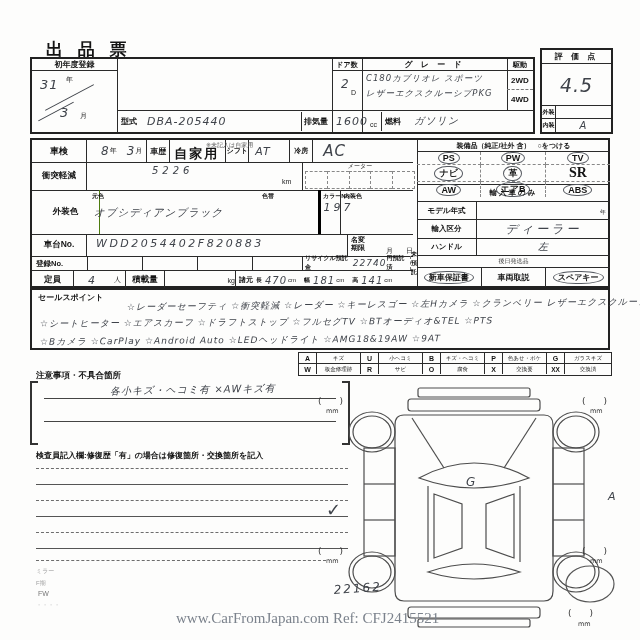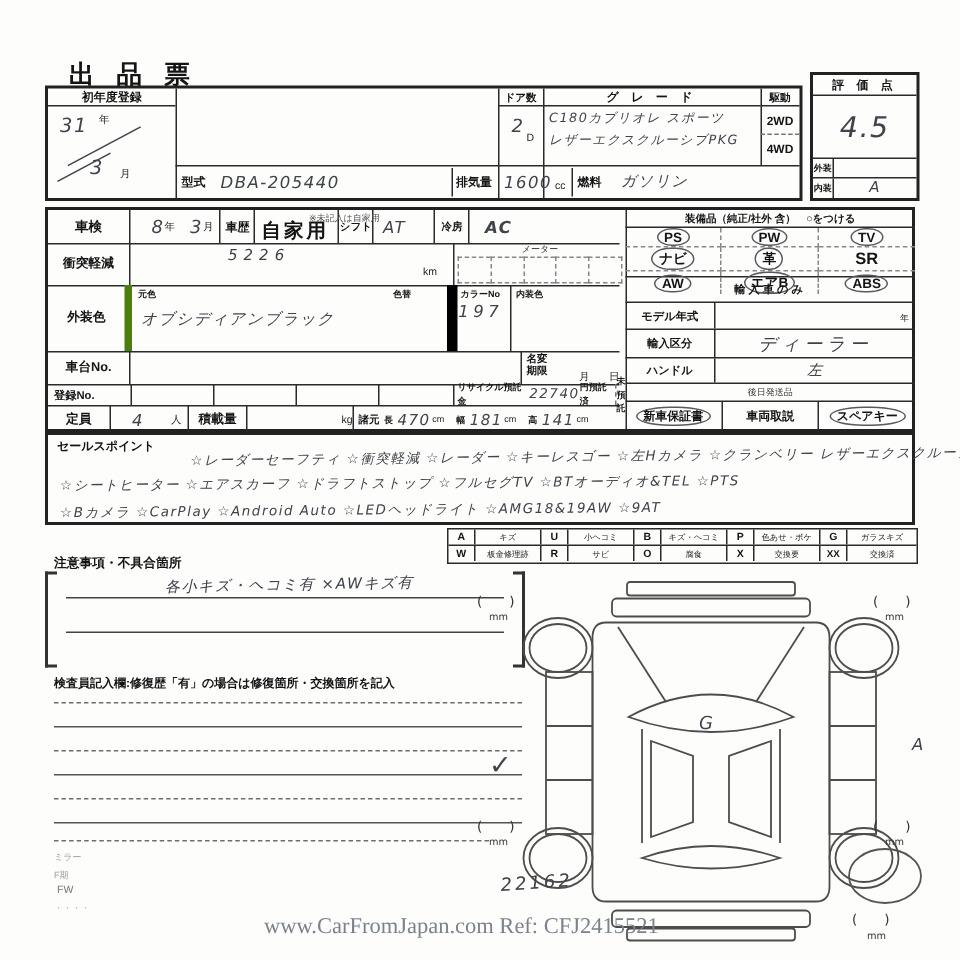--- a/index.html
+++ b/index.html
@@ -104,55 +104,56 @@
       <span class="hw" style="font-size:12px;padding-left:14px;">8</span>
       <span class="unit">年</span>
       <span class="hw" style="font-size:12px;padding-left:10px;">3</span>
       <span class="unit" style="padding-right:4px;">月</span>
       <span class="lbl ctr" style="width:24px;font-size:8px;border-left:1px solid #2a2a2a;border-right:1px solid #2a2a2a;height:100%;">車歴</span>
       <span class="abs tiny" style="left:174px;top:1px;color:#555;">※未記入は自家用</span>
       <span class="lbl" style="font-size:13px;letter-spacing:2px;padding:6px 6px 0 4px;">自家用</span>
       <span class="lbl ctr" style="width:24px;font-size:7px;border-left:1px solid #2a2a2a;border-right:1px solid #2a2a2a;height:100%;">シフト</span>
       <span class="hw" style="font-size:11px;padding:0 6px;width:40px;">AT</span>
       <span class="lbl ctr" style="width:24px;font-size:7px;border-left:1px solid #2a2a2a;border-right:1px solid #2a2a2a;height:100%;">冷房</span>
-      <span class="hw" style="font-size:11px;padding-left:10px;font-weight:bold;">AC</span>
+      <span class="hw" style="font-size:15px;padding-left:10px;">AC</span>
     </div>
 
     <div class="abs" style="left:0;top:22px;width:385px;height:28px;">
       <span class="lbl ctr abs" style="left:0;width:55px;height:28px;font-size:8.5px;border-right:1px solid #2a2a2a;">衝突軽減</span>
       <span class="abs hw" style="left:120px;top:3px;font-size:10px;letter-spacing:4px;">5226</span>
       <span class="abs unit" style="left:250px;top:16px;">km</span>
       <div class="abs" style="left:270px;top:0;width:115px;height:28px;border-left:1px solid #2a2a2a;">
         <div class="ctr tiny" style="height:9px;color:#333;">メーター</div>
         <div style="display:flex;height:18px;margin:0 2px;">
           <div style="flex:1;border:1px dashed #888;border-right:none;"></div>
           <div style="flex:1;border:1px dashed #888;border-right:none;"></div>
           <div style="flex:1;border:1px dashed #888;border-right:none;"></div>
           <div style="flex:1;border:1px dashed #888;border-right:none;"></div>
           <div style="flex:1;border:1px dashed #888;"></div>
         </div>
       </div>
     </div>
 
     <div class="abs" style="left:0;top:50px;width:385px;height:44px;">
-      <span class="lbl ctr abs" style="left:0;width:56px;height:44px;font-size:8.5px;border-right:5px solid #4d7c0f;">外装色</span>
+      <span class="lbl ctr abs" style="left:0;width:68px;height:44px;font-size:8.5px;border-right:1px solid #4d7c0f;">外装色</span>
       <span class="abs tiny lbl" style="left:60px;top:2px;">元色</span>
       <span class="abs tiny lbl" style="left:230px;top:2px;">色替</span>
       <span class="abs hw" style="left:62px;top:16px;font-size:10.5px;">オブシディアンブラック</span>
-      <div class="abs" style="left:266px;top:0;width:38px;height:44px;border-left:7px solid #000000;">
+      <div class="abs" style="left:286px;top:0;width:38px;height:44px;border-left:3px solid #000000;">
         <div class="tiny lbl" style="padding:2px 0 0 2px;">カラーNo</div>
         <div class="hw ctr" style="font-size:11px;letter-spacing:3px;">197</div>
       </div>
       <div class="abs" style="left:308px;top:0;width:77px;height:44px;border-left:1px solid #2a2a2a;">
         <div class="tiny lbl" style="padding:2px 0 0 3px;">内装色</div>
       </div>
     </div>
 
     <div class="abs" style="left:0;top:94px;width:385px;height:22px;">
       <span class="lbl ctr abs" style="left:0;width:55px;height:22px;font-size:8.5px;border-right:1px solid #2a2a2a;">車台No.</span>
+      <span class="abs hw" style="left:64px;top:3px;font-size:11px;letter-spacing:2.5px;">WDD2054402F820883</span>
       <div class="abs" style="left:315px;top:0;width:70px;height:22px;border-left:1px solid #2a2a2a;">
         <span class="abs lbl" style="left:3px;top:2px;font-size:7px;white-space:pre-line;line-height:8px;">名変
 期限</span>
         <span class="abs unit" style="left:38px;top:12px;">月</span>
         <span class="abs unit" style="left:58px;top:12px;">日</span>
       </div>
     </div>
 
     <div class="abs" style="left:0;top:116px;width:385px;height:14px;">
       <span class="lbl abs" style="left:4px;top:3px;font-size:7.5px;">登録No.</span>
@@ -198,21 +199,21 @@
         <div class="ctr" style="border-bottom:1px dashed #888;">
             <span class="eq-label lbl circled" style="font-size:9px;">TV</span>
           </div>
         <div class="ctr" style="border-right:1px dashed #888;border-bottom:1px dashed #888;">
             <span class="eq-label lbl circled" style="font-size:9px;">ナビ</span>
           </div>
         <div class="ctr" style="border-right:1px dashed #888;border-bottom:1px dashed #888;">
             <span class="eq-label lbl circled" style="font-size:9px;">革</span>
           </div>
         <div class="ctr" style="border-bottom:1px dashed #888;">
-            <span class="eq-label lbl" style="font-size:11px;">SR</span>
+            <span class="eq-label lbl" style="font-size:14px;font-family:Liberation Serif, serif;">SR</span>
           </div>
         <div class="ctr" style="border-right:1px dashed #888;">
             <span class="eq-label lbl circled" style="font-size:9px;">AW</span>
           </div>
         <div class="ctr" style="border-right:1px dashed #888;align-items:center;">
             <span class="eq-label lbl circled" style="font-size:9px;">エアB</span>
           </div>
         <div class="ctr">
             <span class="eq-label lbl circled" style="font-size:9px;">ABS</span>
           </div>

